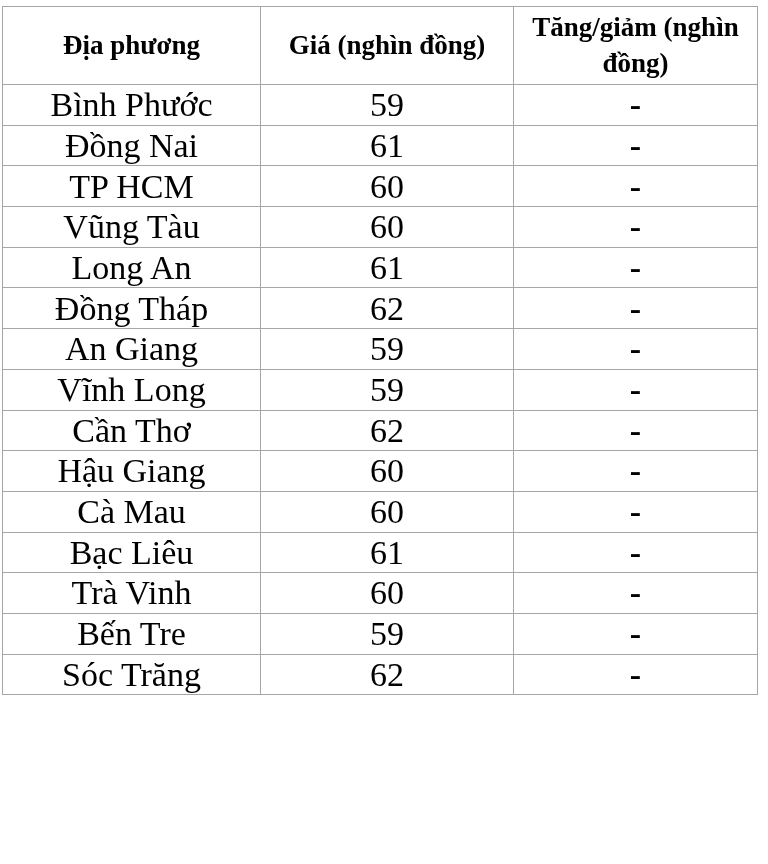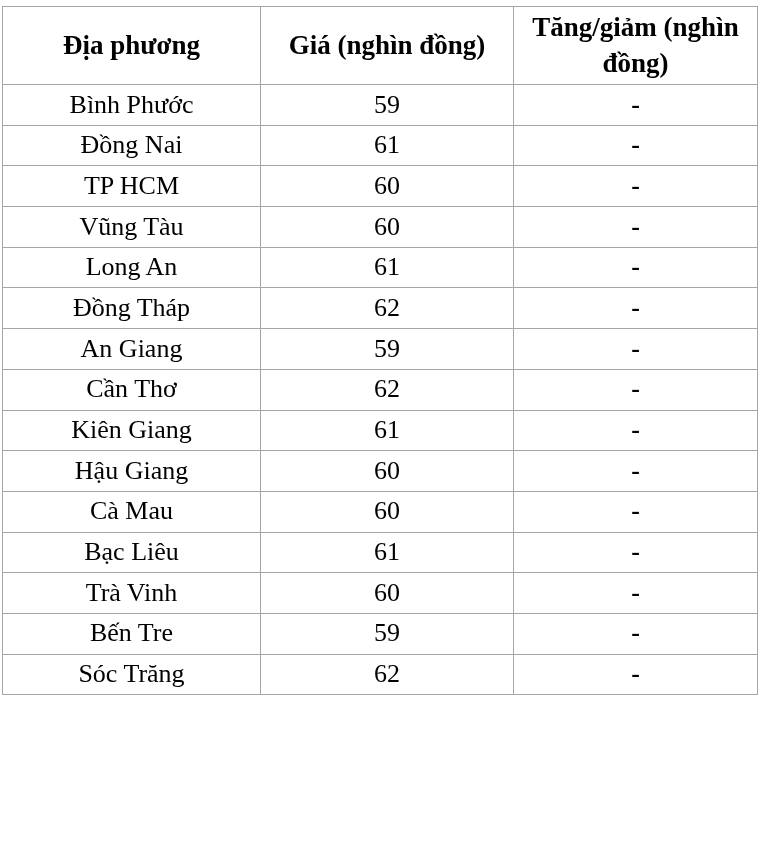--- a/index.html
+++ b/index.html
@@ -36,21 +36,21 @@
     overflow: hidden;
   }
   .price-table th {
     font-weight: bold;
     font-size: 27px;
     line-height: 1.32;
     height: 77px;
     padding: 0 4px;
   }
   .price-table td {
-    font-size: 26px;
+    font-size: 34px;
     line-height: 1.1;
     height: 39.7px;
     padding: 0 12px;
   }
   td.change-cell {
     font-weight: bold;
   }
 </style>
 </head>
 <body>
@@ -107,32 +107,32 @@
     <td class="price-cell">62</td>
     <td class="change-cell">-</td>
   </tr>
 
   <tr>
     <td class="location-cell">An Giang</td>
     <td class="price-cell">59</td>
     <td class="change-cell">-</td>
   </tr>
 
+  <tr>
+    <td class="location-cell">Vĩnh Long</td>
+    <td class="price-cell">59</td>
+    <td class="change-cell">-</td>
+  </tr>
 
   <tr>
     <td class="location-cell">Cần Thơ</td>
     <td class="price-cell">62</td>
     <td class="change-cell">-</td>
   </tr>
 
-  <tr>
-    <td class="location-cell">Kiên Giang</td>
-    <td class="price-cell">61</td>
-    <td class="change-cell">-</td>
-  </tr>
 
   <tr>
     <td class="location-cell">Hậu Giang</td>
     <td class="price-cell">60</td>
     <td class="change-cell">-</td>
   </tr>
 
   <tr>
     <td class="location-cell">Cà Mau</td>
     <td class="price-cell">60</td>

